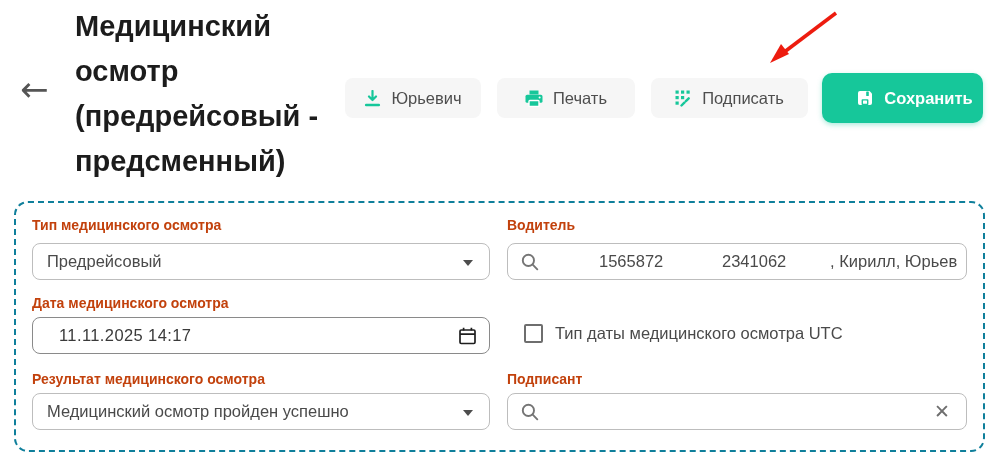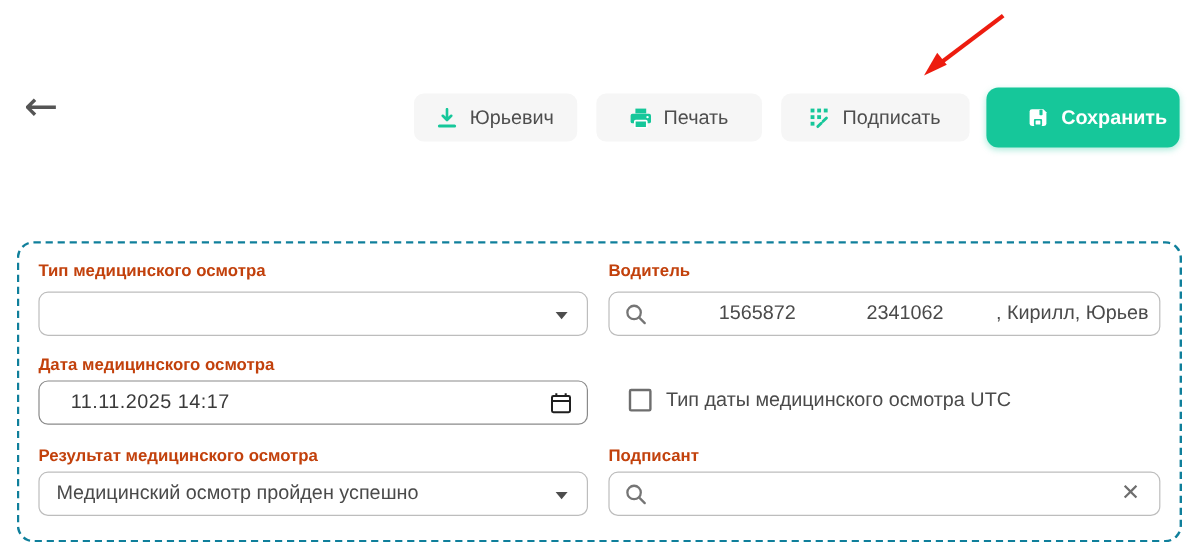--- a/index.html
+++ b/index.html
@@ -56,20 +56,21 @@
   .chk-box { width: 19px; height: 19px; border: 2px solid #6e6e6e; border-radius: 2px;
     background: #fff; }
   .chk-label { font-size: 16.5px; color: #4a4a4a; font-weight: normal; }
 </style>
 </head>
 <body>
 
 <div class="stage">
 
   <span class="back-arrow">←</span>
+  <h1 class="page-title">Медицинский осмотр (предрейсовый - предсменный)</h1>
 
   <button class="btn btn-gray btn-download">
     <span class="ic">
       <svg width="17" height="17" viewBox="0 0 17 17">
         <path d="M8.5 1 v8.5 M5 6.5 l3.5 3.5 l3.5 -3.5" stroke="#16c79a" stroke-width="2.2" fill="none" stroke-linecap="round" stroke-linejoin="round"></path>
         <path d="M2.2 15 h12.6" stroke="#16c79a" stroke-width="2.6" stroke-linecap="round"></path>
       </svg>
     </span>
     <span>Юрьевич</span>
   </button>
@@ -117,20 +118,21 @@
 
   <svg class="annotation-arrow" width="992" height="460" viewBox="0 0 992 460">
     <line x1="836" y1="13" x2="783" y2="53" stroke="#ed1c0f" stroke-width="3.6"></line>
     <polygon points="770,63 789,54 781,44" fill="#ed1c0f"></polygon>
   </svg>
 
   <div class="form-card">
 
     <label class="fld-label" style="left:16px; top:14px;">Тип медицинского осмотра</label>
     <div class="fld select" style="left:16px; top:40px; width:458px;">
+      <span>Предрейсовый</span>
       <i class="caret"></i>
     </div>
 
     <label class="fld-label" style="left:491px; top:14px;">Водитель</label>
     <div class="fld search" style="left:491px; top:40px; width:460px;">
       <span class="mag">
         <svg width="18" height="18" viewBox="0 0 18 18">
           <circle cx="7.4" cy="7.4" r="5.6" fill="none" stroke="#757575" stroke-width="1.9"></circle>
           <line x1="11.7" y1="11.7" x2="16.3" y2="16.3" stroke="#757575" stroke-width="1.9" stroke-linecap="round"></line>
         </svg>

